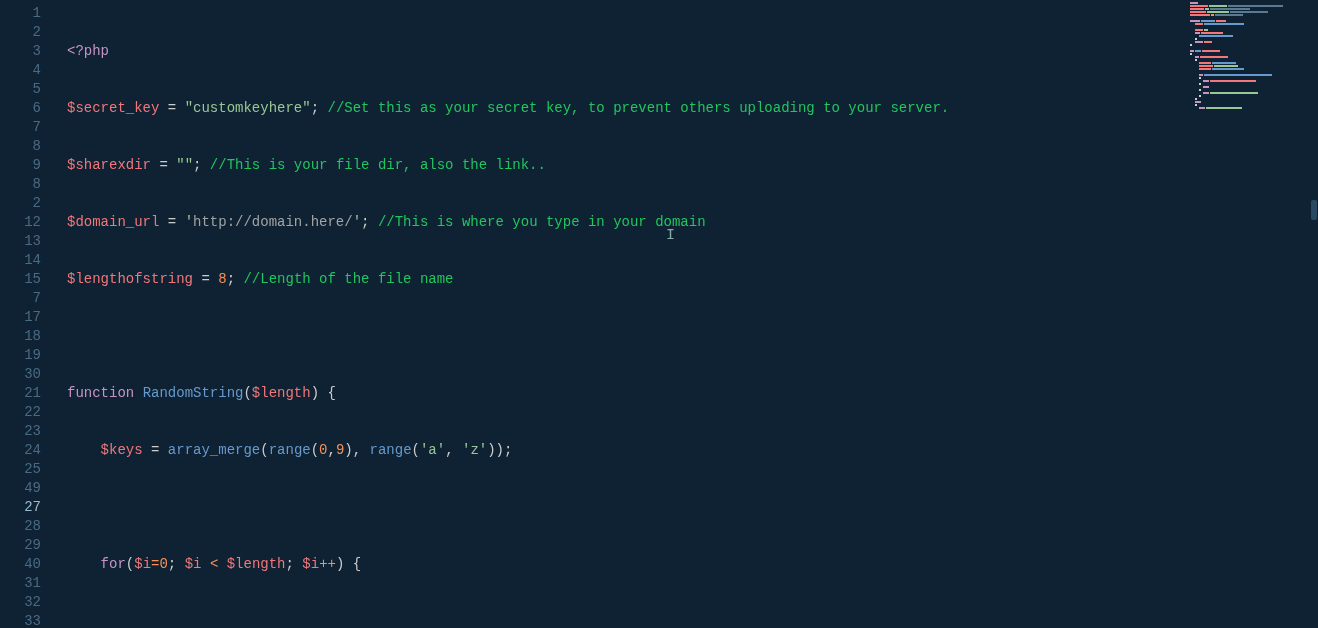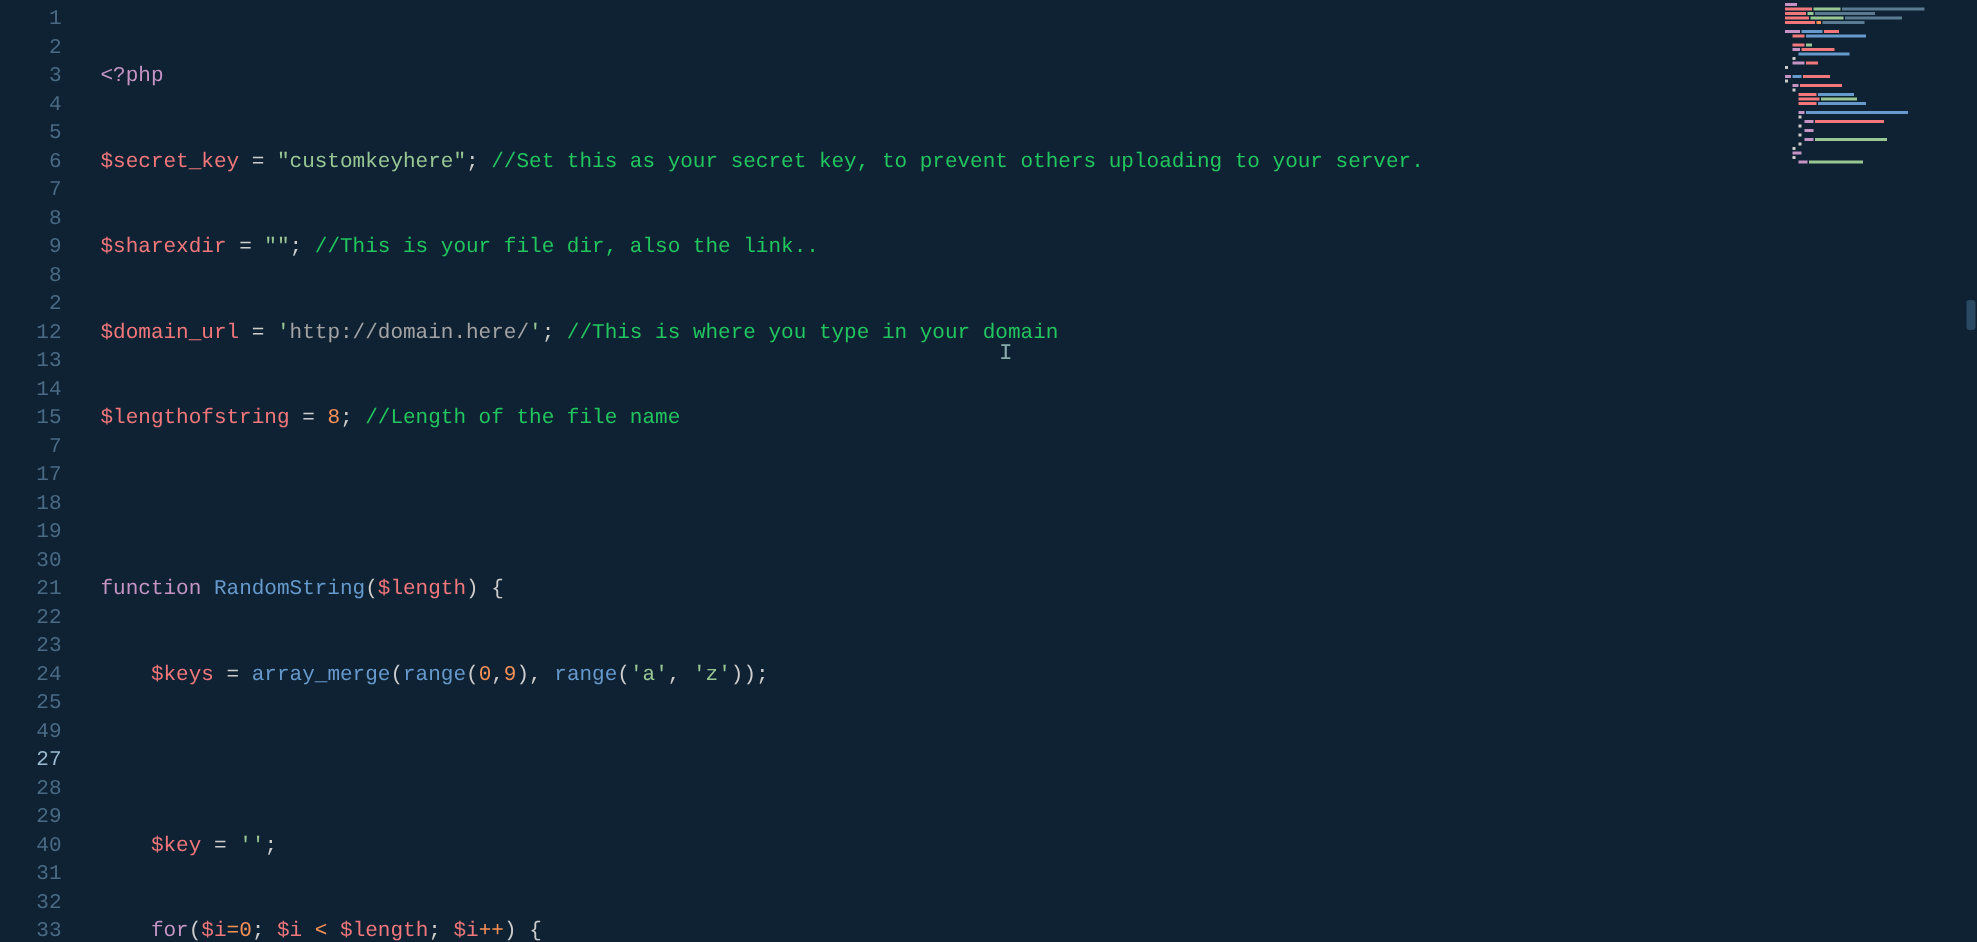--- a/index.html
+++ b/index.html
@@ -116,21 +116,20 @@
   <div class="code">
     <div class="line"><span class="kw">&lt;?php</span></div>
     <div class="line"><span class="var">$secret_key</span><span class="punc"> = </span><span class="str">"customkeyhere"</span><span class="punc">;</span><span> </span><span class="cmt">//Set this as your secret key, to prevent others uploading to your server.</span></div>
     <div class="line"><span class="var">$sharexdir</span><span class="punc"> = </span><span class="str">""</span><span class="punc">;</span><span> </span><span class="cmt">//This is your file dir, also the link..</span></div>
     <div class="line"><span class="var">$domain_url</span><span class="punc"> = </span><span class="str">'</span><span class="strlink">http://domain.here/</span><span class="str">'</span><span class="punc">;</span><span> </span><span class="cmt">//This is where you type in your domain</span></div>
     <div class="line"><span class="var">$lengthofstring</span><span class="punc"> = </span><span class="num">8</span><span class="punc">;</span><span> </span><span class="cmt">//Length of the file name</span></div>
     <div class="line"></div>
     <div class="line"><span class="kw">function</span><span> </span><span class="fn">RandomString</span><span class="punc">(</span><span class="var">$length</span><span class="punc">)</span><span> </span><span class="punc">{</span></div>
     <div class="line">    <span class="var">$keys</span><span class="punc"> = </span><span class="fn">array_merge</span><span class="punc">(</span><span class="fn">range</span><span class="punc">(</span><span class="num">0</span><span class="punc">,</span><span class="num">9</span><span class="punc">)</span><span class="punc">, </span><span class="fn">range</span><span class="punc">(</span><span class="str">'a'</span><span class="punc">, </span><span class="str">'z'</span><span class="punc">))</span><span class="punc">;</span></div>
     <div class="line"></div>
-    <div class="line">    <span class="var">$key</span><span class="punc"> = </span><span class="str">''</span><span class="punc">;</span></div>
     <div class="line">    <span class="kw">for</span><span class="punc">(</span><span class="var">$i</span><span class="op">=</span><span class="num">0</span><span class="punc">; </span><span class="var">$i</span><span class="op"> &lt; </span><span class="var">$length</span><span class="punc">; </span><span class="var">$i</span><span class="op">++</span><span class="punc">)</span><span> </span><span class="punc">{</span></div>
     
     
     
     
     
     
     
     
     

